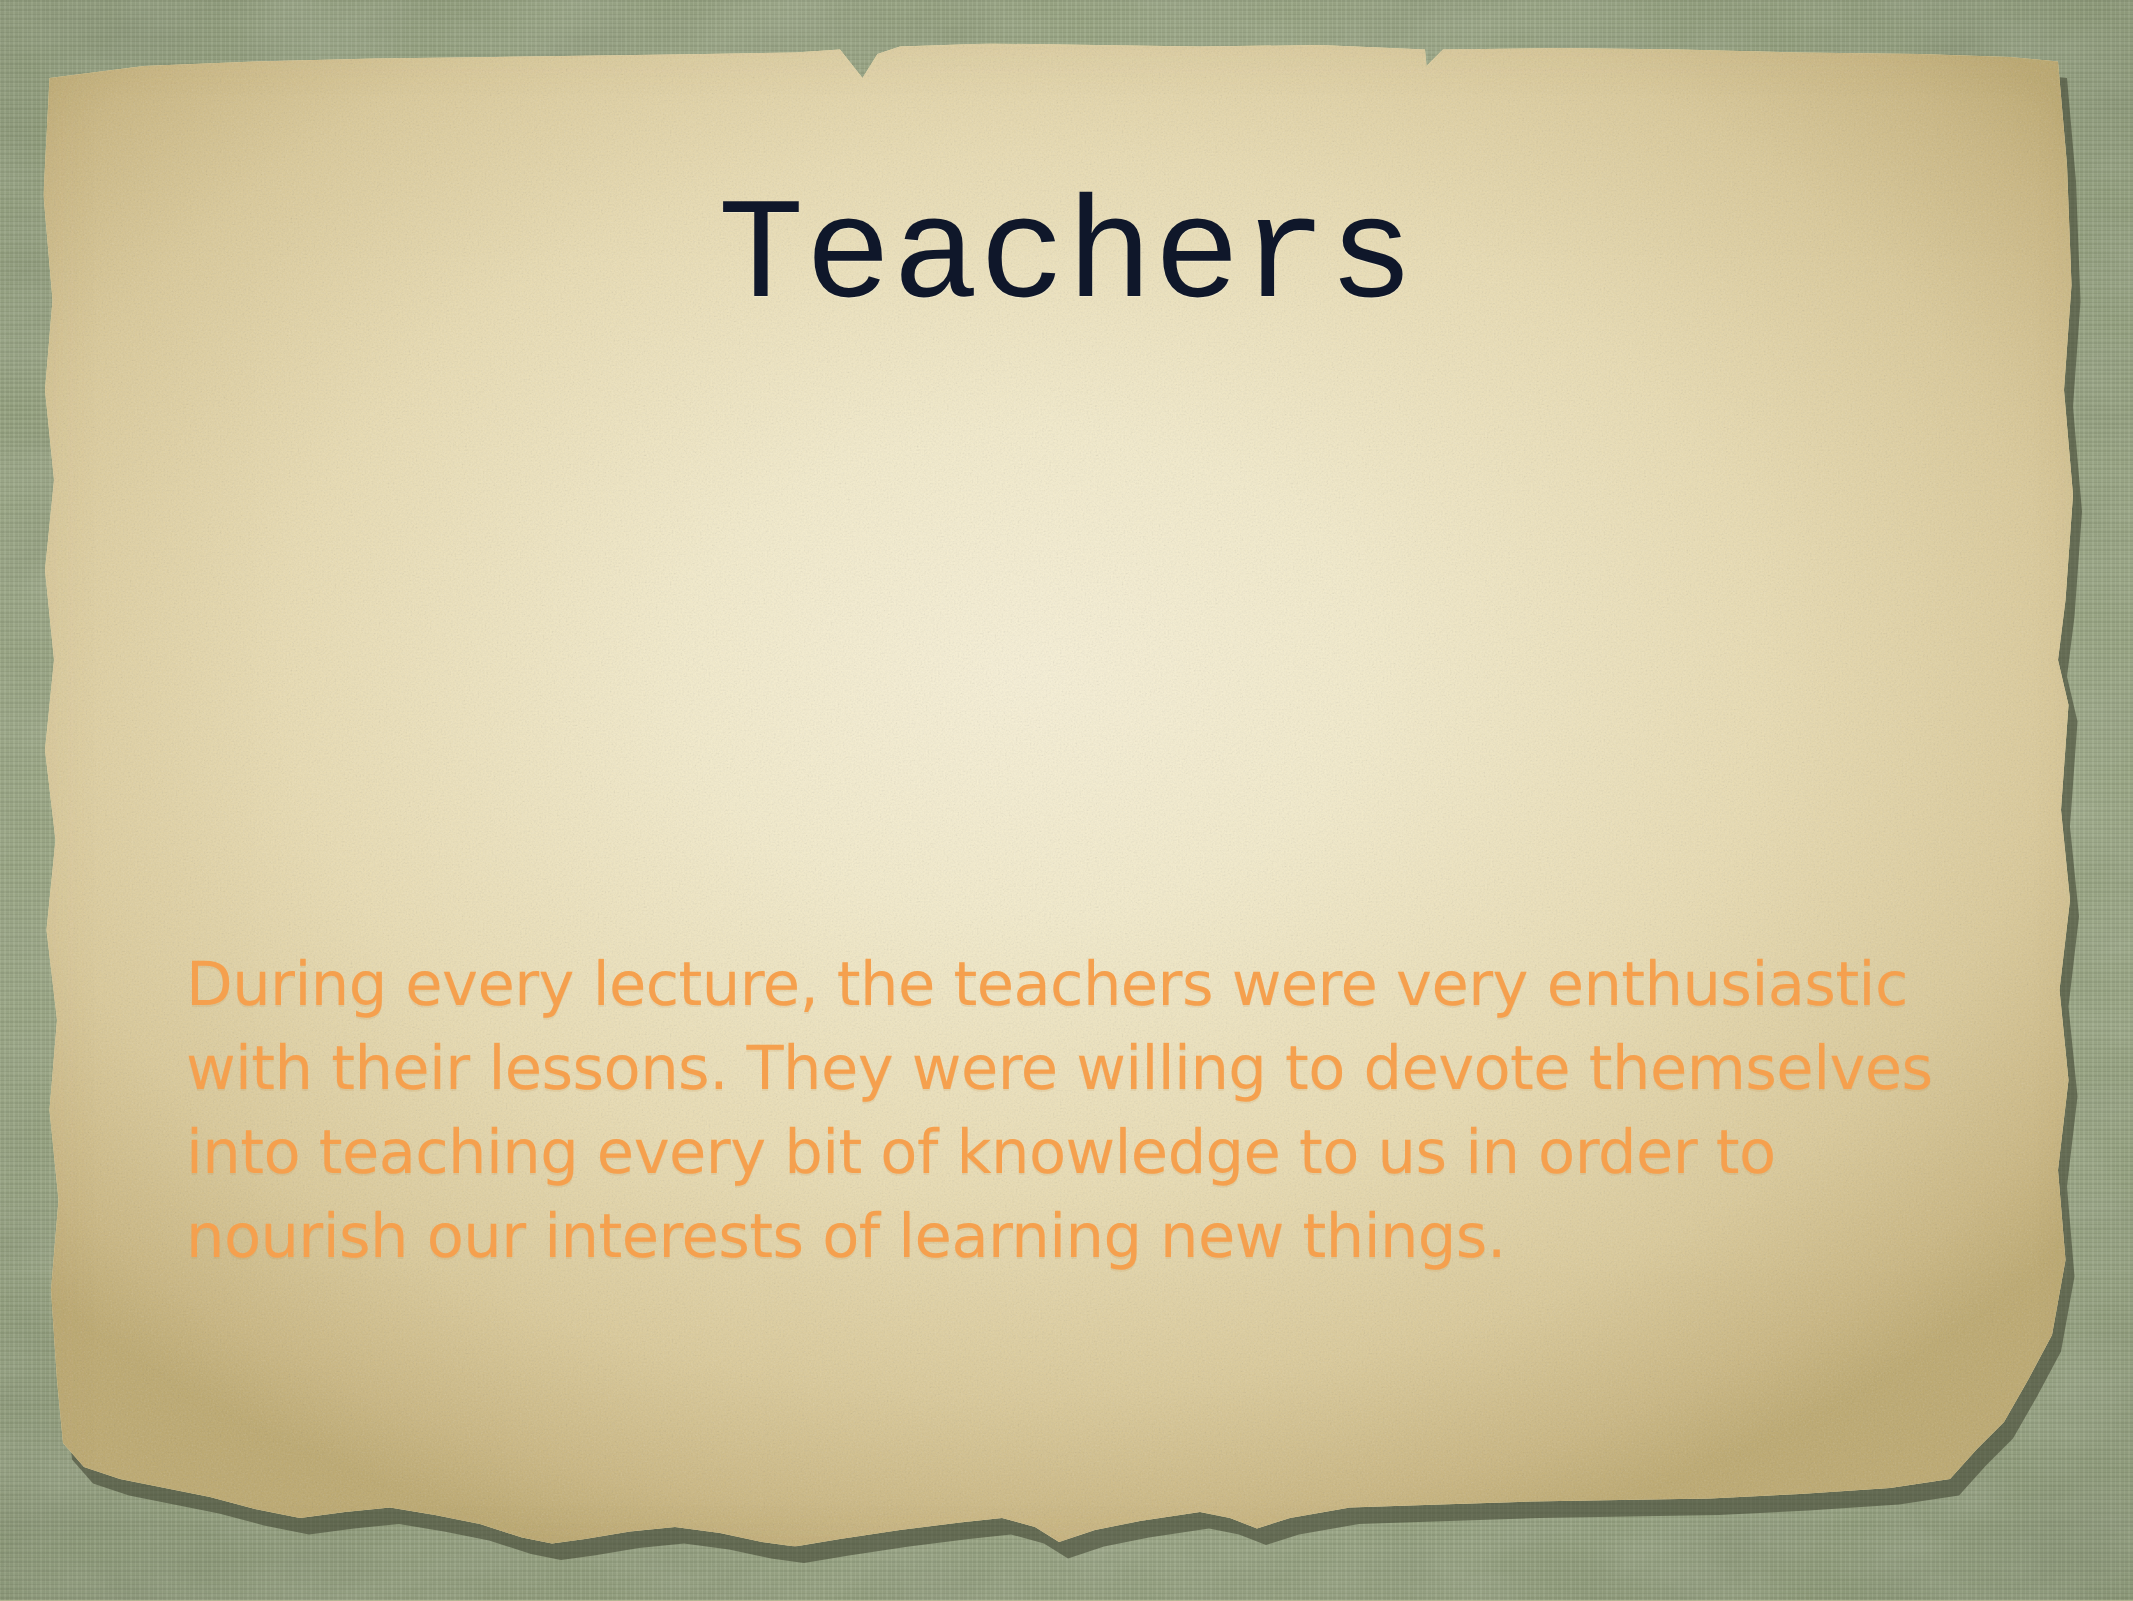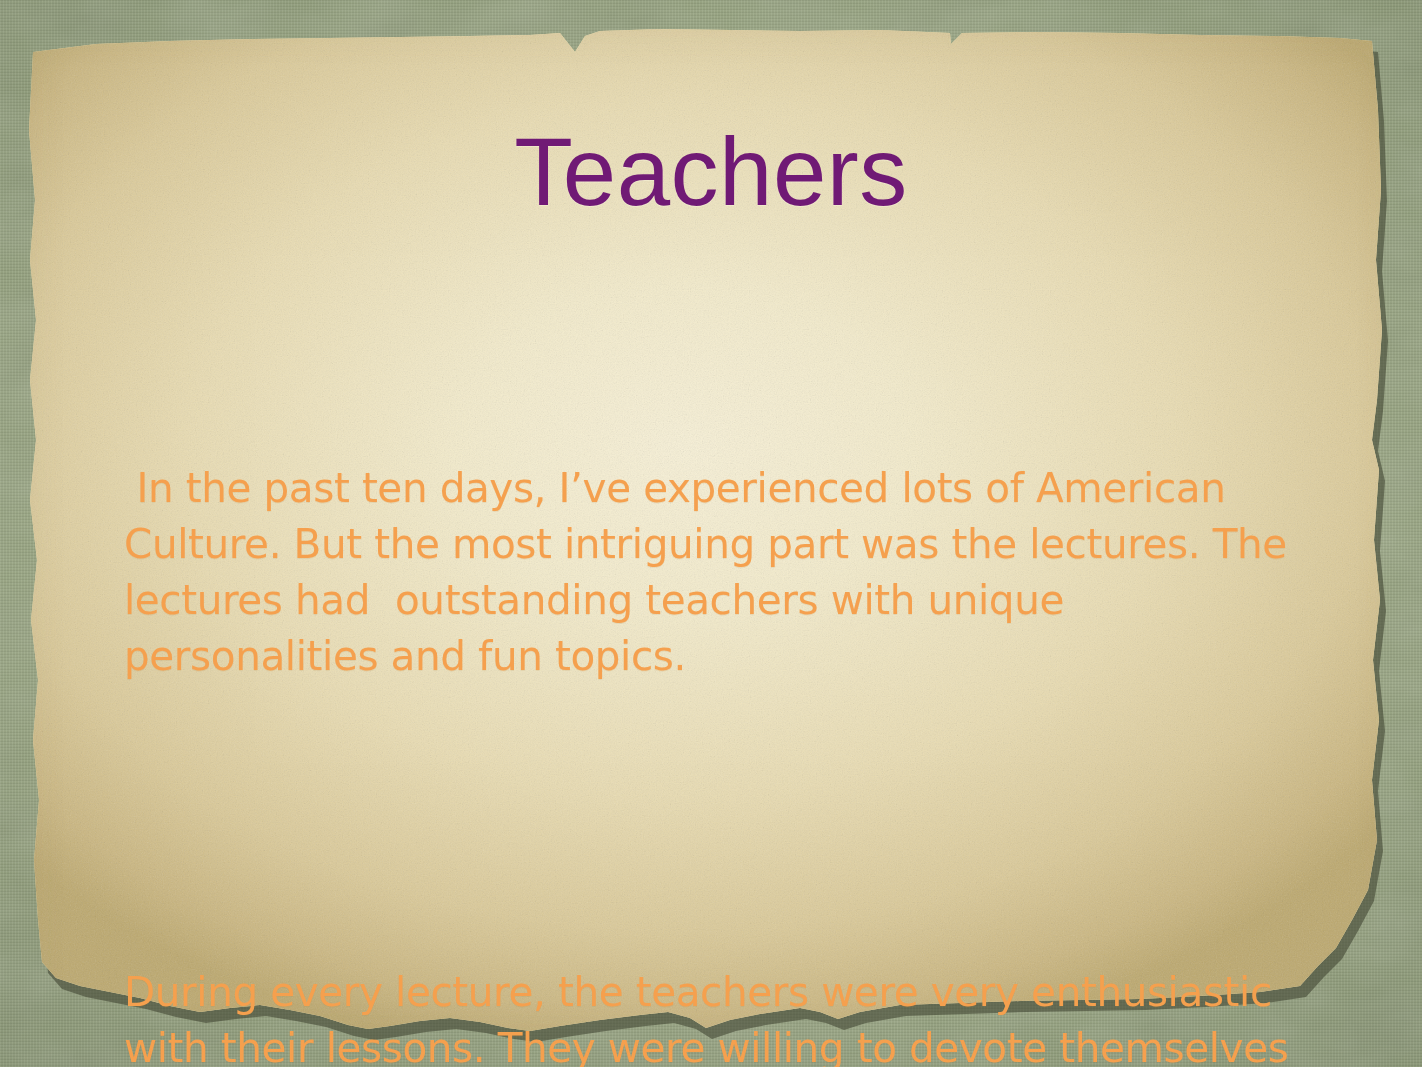--- a/index.html
+++ b/index.html
@@ -120,26 +120,26 @@
     height: 1067px;
     padding: 0;
   }
 
   .title {
     position: absolute;
     top: 122px;
     left: 0;
     width: 1422px;
     text-align: center;
-    font-family: Liberation Sans, sans-serif;
+    font-family: Liberation Mono, monospace;
     font-weight: 400;
     font-size: 96px;
     line-height: 1.05;
     letter-spacing: 0.5px;
-    color: #701a75;
+    color: #0f172a;
     text-shadow: 0 1px 0 rgba(255,252,232,0.35);
   }
 
   .body-block {
     position: absolute;
     left: 124px;
     top: 348px;
     width: 1190px;
     font-family: "DejaVu Sans", "Liberation Sans", sans-serif;
     font-size: 40.5px;
@@ -217,19 +217,18 @@
       <rect width="1422" height="1067" filter="url(#paperNoise)" fill="#9c8a5a"></rect>
     </svg>
     <div class="paper-rim"></div>
   </div>
 
   <div class="content">
 
     <h1 class="title">Teachers</h1>
 
     <div class="body-block">
-      <p class="para"> In the past ten days, I’ve experienced lots of American Culture. But the most intriguing part was the lectures. The lectures had  outstanding teachers with unique personalities and fun topics.</p>
       <div class="para-gap"></div>
       <p class="para">During every lecture, the teachers were very enthusiastic with their lessons. They were willing to devote themselves into teaching every bit of knowledge to us in order to nourish our interests of learning new things.</p>
     </div>
 
   </div>
 </div>
 
 </body></html>

